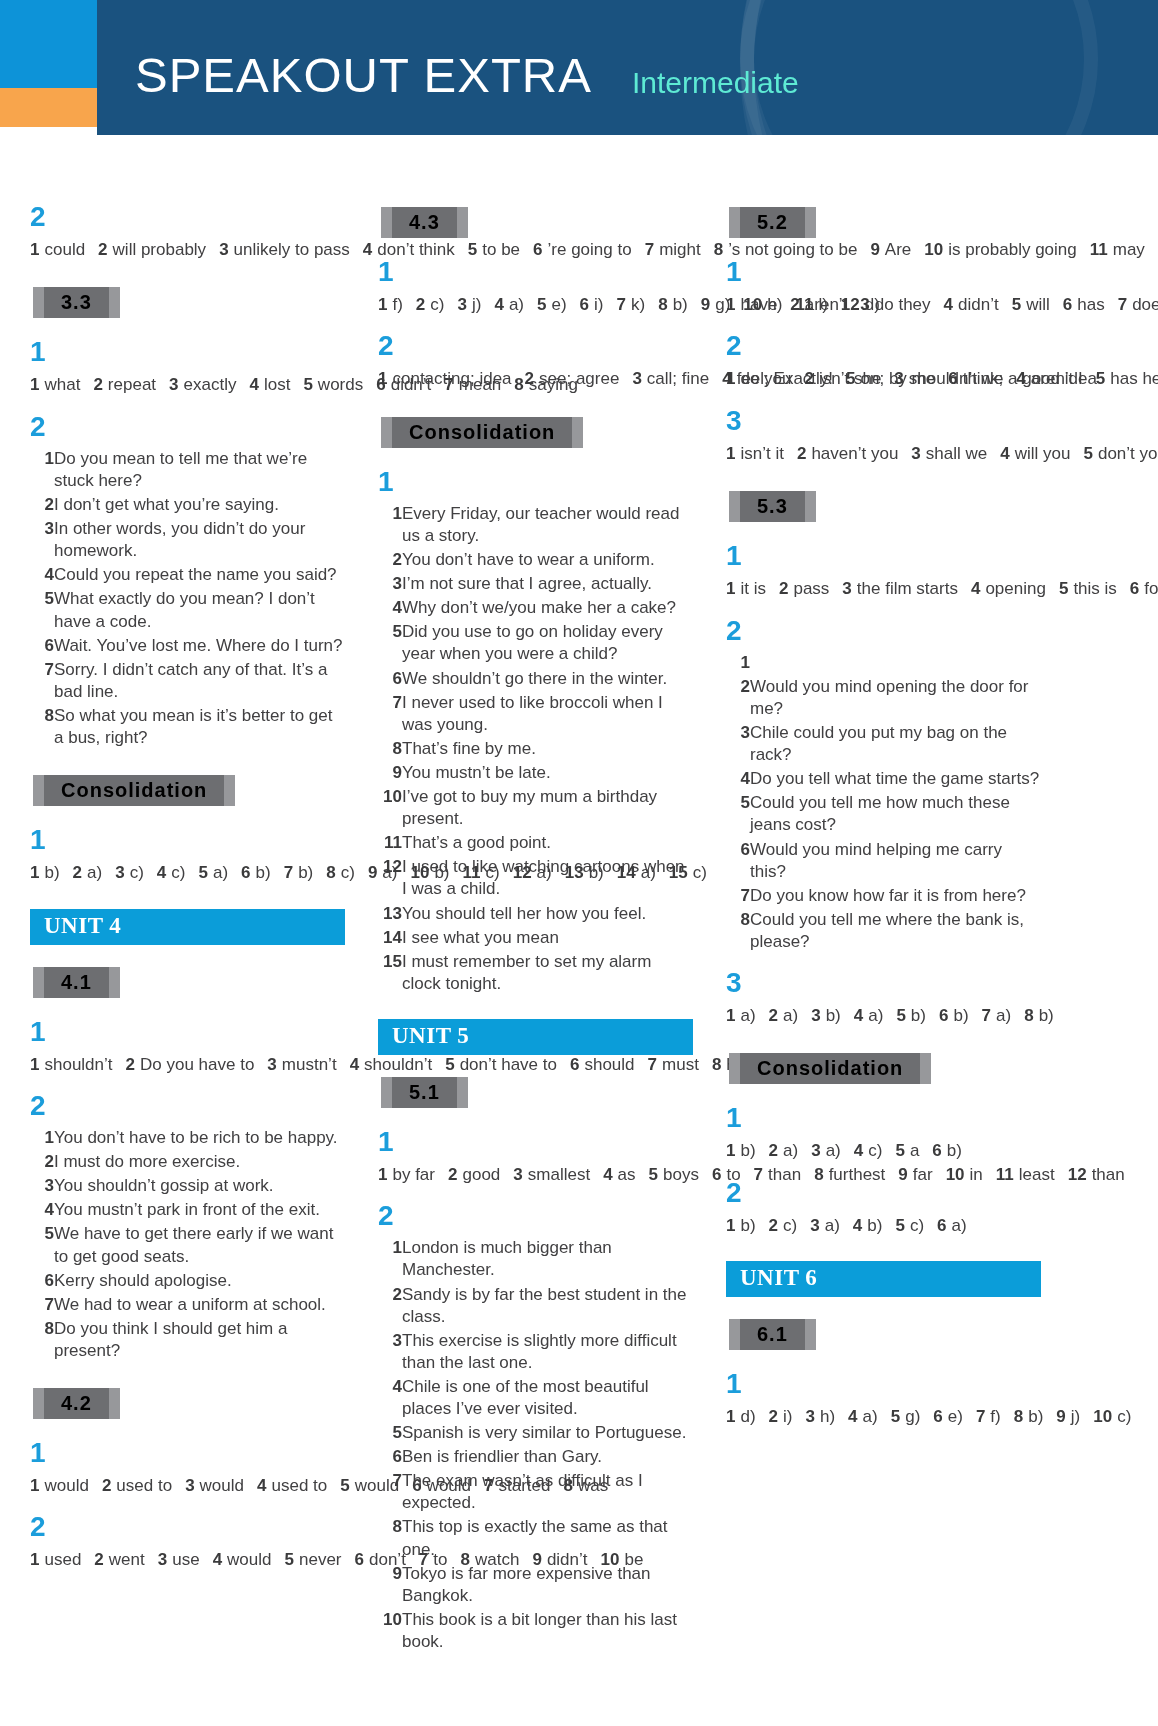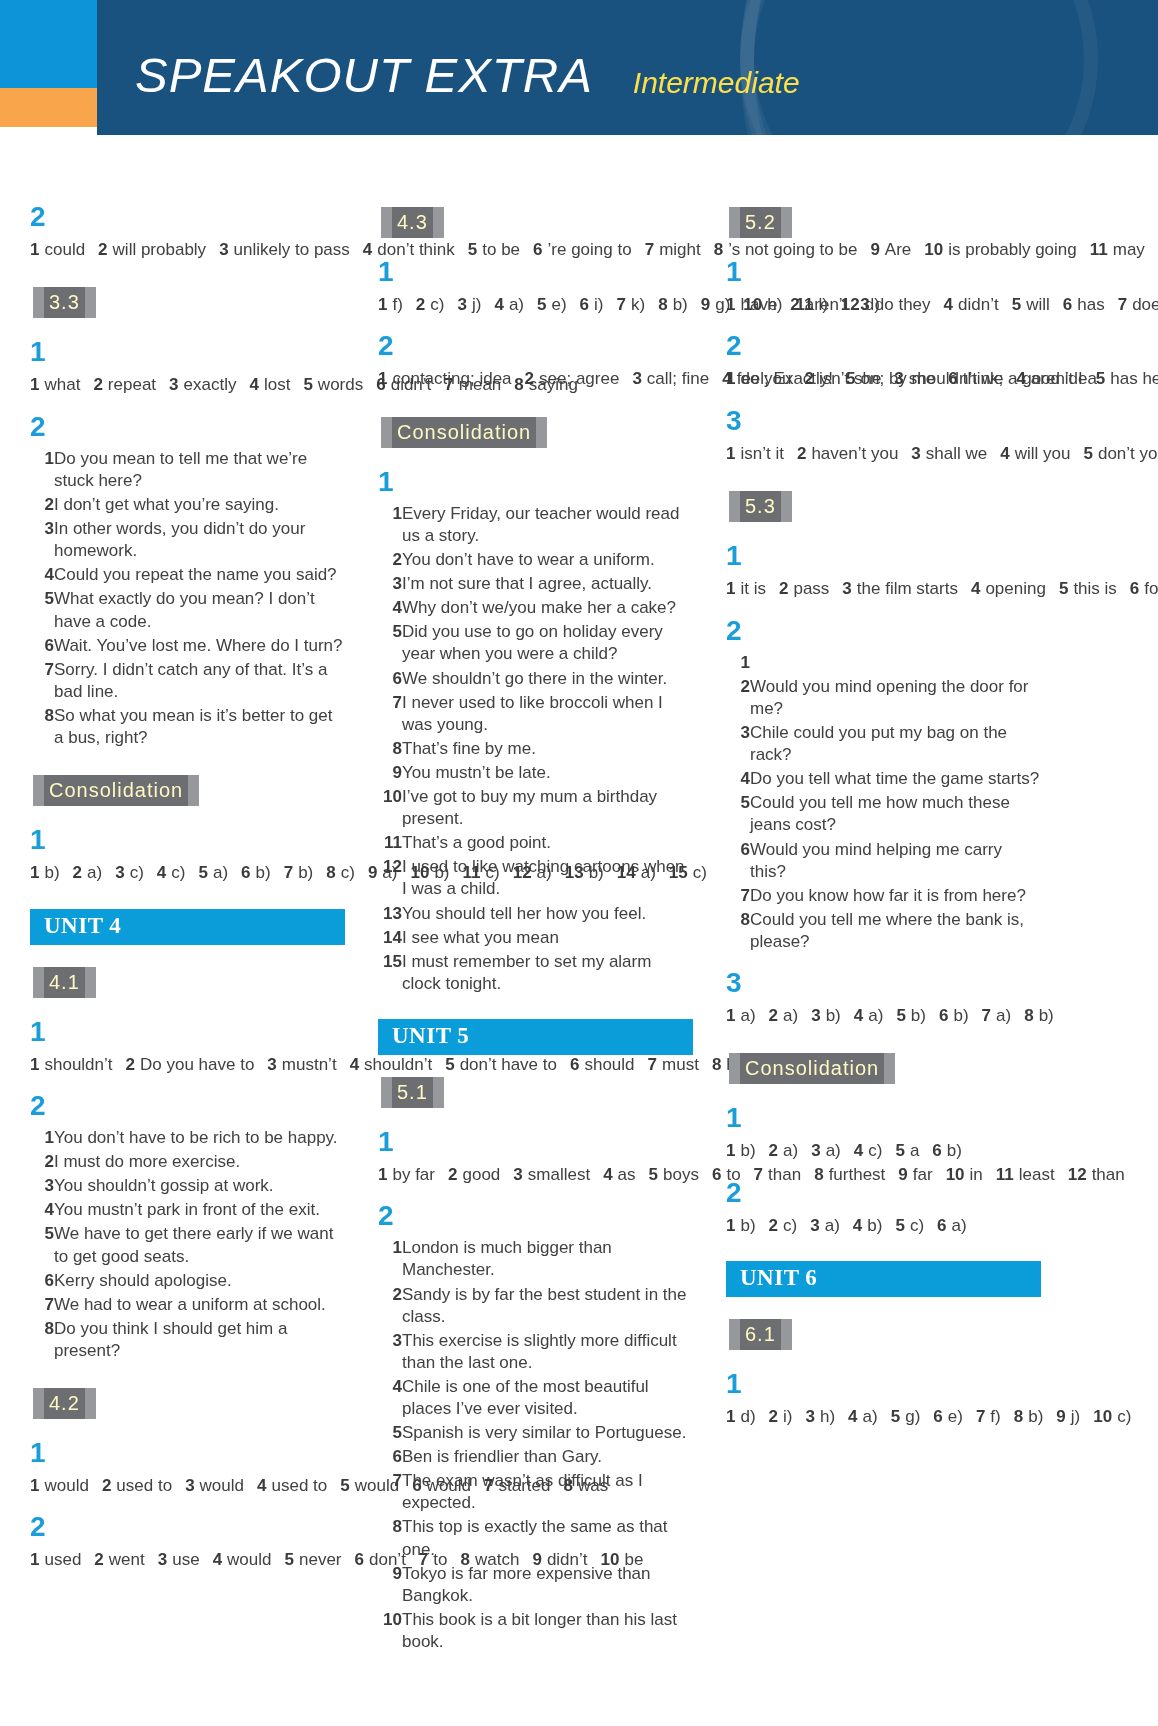--- a/index.html
+++ b/index.html
@@ -5,45 +5,45 @@
   html,body{margin:0;padding:0;background:#ffffff;}
   .page{
     position:relative;
     width:1158px;height:1726px;
     background:#ffffff;
     overflow:hidden;
     font-family:"Liberation Sans", sans-serif;
     color:#414042;
   }
   
-  .hdr{position:relative;height:173px;font-style:italic;}
+  .hdr{position:relative;height:173px;}
   .corner-blue{position:absolute;left:0;top:0;width:97px;height:88px;background:#0d93d8;}
   .corner-orange{position:absolute;left:0;top:88px;width:97px;height:39px;background:#f8a54c;}
   .banner{position:absolute;left:97px;top:0;right:0;height:135px;background:#1a527f;overflow:hidden;}
   .deco{position:absolute;border-radius:50%;border:14px solid rgba(255,255,255,0.05);}
   .deco1{width:470px;height:470px;right:-80px;top:-190px;}
   .deco2{width:330px;height:330px;right:60px;top:-120px;}
   .deco3{width:620px;height:620px;right:-230px;top:-260px;}
   .banner-text{position:absolute;left:38px;top:0;height:100px;display:flex;align-items:flex-end;}
   .brand{font-size:49px;line-height:1;color:#ffffff;font-weight:normal;letter-spacing:1px;margin:0;}
-  .level{font-size:30px;line-height:1.15;color:#fde047;margin-left:40px;font-weight:normal;}
+  .level{font-size:30px;line-height:1.15;color:#5eead4;margin-left:40px;font-weight:normal;}
   
   .cols{display:flex;padding:14px 0 0 30px;gap:33px;}
   .col{width:315px;flex:0 0 315px;}
   
   .unit{
     background:#0b9dd9;color:#ffffff;font-weight:bold;font-size:23px;
     letter-spacing:0.5px;padding:4px 0 6px 14px;margin:24px 0 2px 0;font-family:Liberation Serif, serif;
   }
   
   .badge{display:inline-flex;align-items:stretch;height:31px;margin:20px 0 0 3px;}
   .badge .cap{width:11px;background:#97989b;}
   .badge-label{
-    background:#6d6e71;color:#fef9c3;font-weight:normal;font-size:20px;
-    letter-spacing:1px;display:flex;align-items:center;padding:0 5px;
+    background:#6d6e71;color:#000000;font-weight:bold;font-size:20px;
+    letter-spacing:1px;display:flex;align-items:center;padding:0 17px;
   }
   
   .ex-num{color:#1b9ddb;font-size:28px;font-weight:bold;line-height:1;margin:16px 0 7px 0;}
   
   .inline-ans{font-size:17px;line-height:1.38;margin:0 0 6px 0;}
   .inline-ans .pair{white-space:nowrap;margin-right:13px;}
   .inline-ans .pair b{margin-right:5px;color:#3b3b3c;}
   
   .ans-list{margin:2px 0 6px 0;font-size:17px;line-height:1.3;}
   .ans-list .item{display:flex;margin-bottom:2px;}

